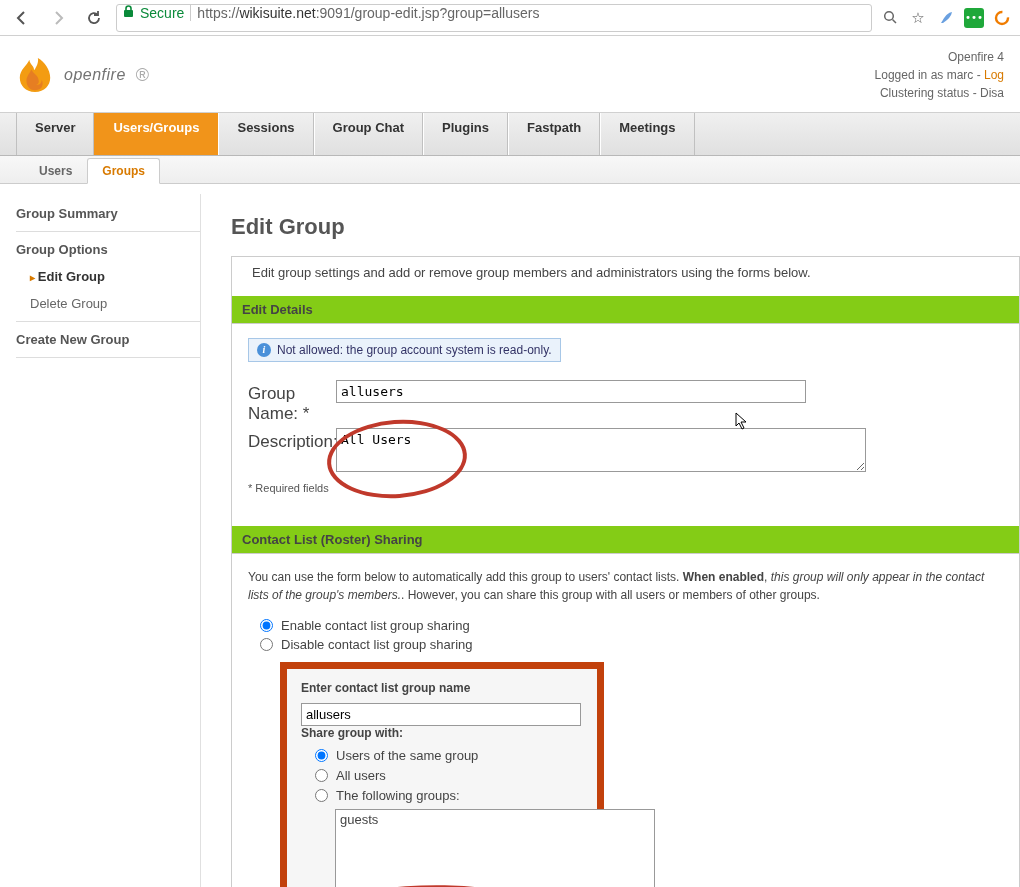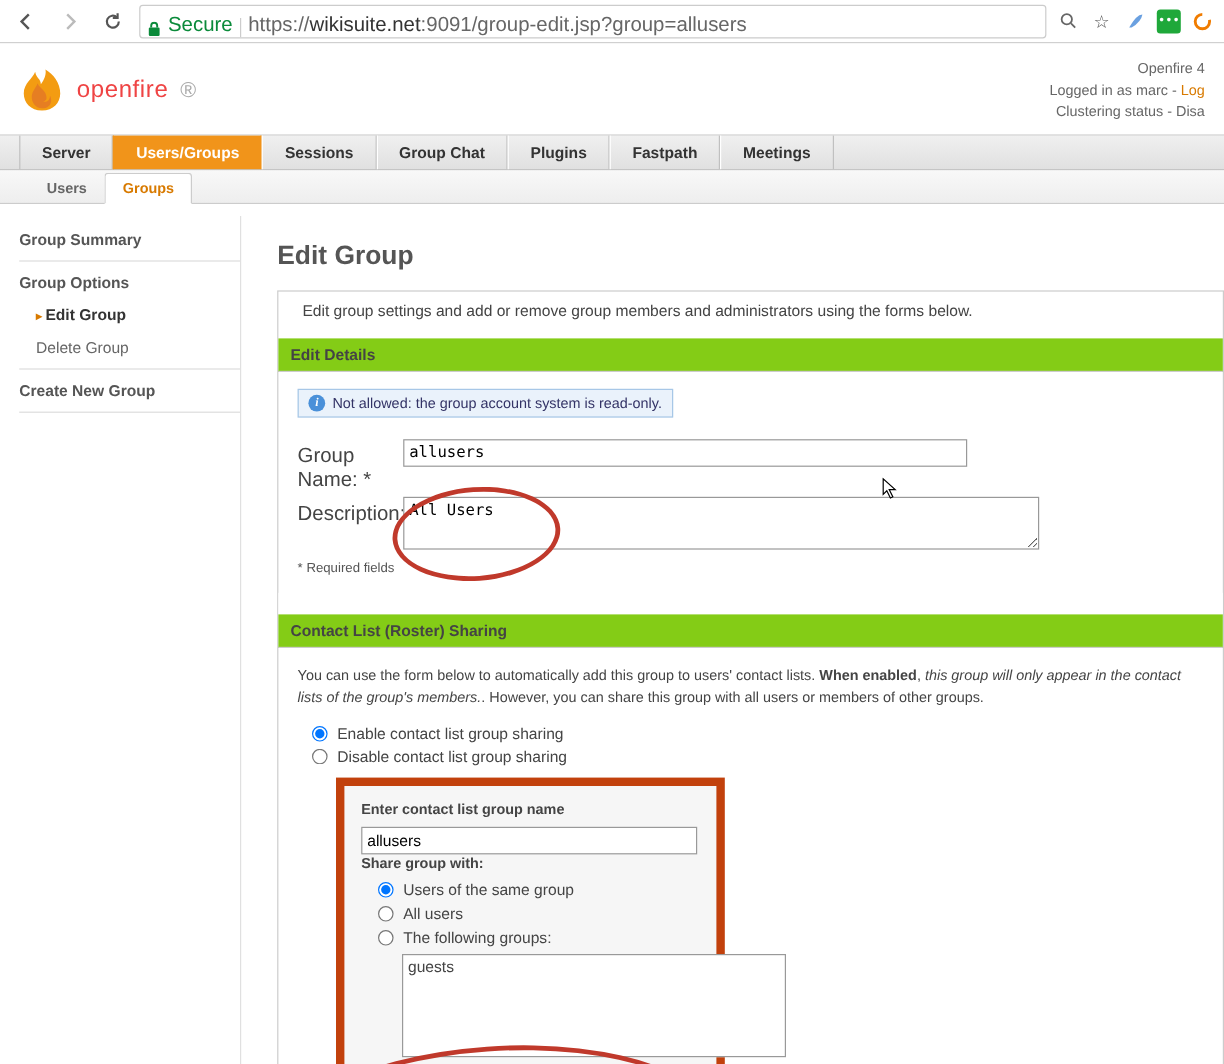--- a/index.html
+++ b/index.html
@@ -2,42 +2,42 @@
 <html><head>
 <meta charset="utf-8">
 <style>
 * { box-sizing: border-box; margin: 0; padding: 0; }
 body { font-family: Arial, Helvetica, sans-serif; font-size: 13px; color: #333; background: #fff; width: 1020px; }
 
 
 .browser-bar { height: 36px; display: flex; align-items: center; padding: 0 8px; gap: 8px; border-bottom: 1px solid #d0d0d0; }
 .bb-btn { width: 28px; height: 28px; display: flex; align-items: center; justify-content: center; color: #555; border-radius: 14px; }
 .bb-btn.disabled { color: #bbb; }
-.url-bar { flex: 1; height: 28px; border: 1px solid #ccc; border-radius: 3px; display: flex; align-items: flex-end; padding: 0 6px; gap: 6px; font-size: 17px; color: #333; background: #fff; }
+.url-bar { flex: 1; height: 28px; border: 1px solid #ccc; border-radius: 3px; display: flex; align-items: flex-start; padding: 0 6px; gap: 6px; font-size: 14px; color: #333; background: #fff; }
 .lock { color: #0a8a3a; font-size: 13px; }
 .secure { color: #0a8a3a; }
 .url-divider { width: 1px; height: 16px; background: #ccc; }
 .url-host { color: #333; }
 .url-path { color: #666; }
 .bb-icon { width: 20px; height: 20px; display: flex; align-items: center; justify-content: center; font-size: 15px; color: #555; }
 .ext-icon { width: 20px; height: 20px; border-radius: 3px; display: flex; align-items: center; justify-content: center; font-size: 13px; }
 .ext-blue { color: #6aa0e0; }
 .ext-green { background: #1fa83a; color: #fff; font-family: monospace; font-size: 10px; }
 .ext-orange { color: #f07c00; }
 
 
 .app-header { display: flex; padding: 12px 16px 10px 16px; align-items: center; }
 .logo-wrap { display: flex; align-items: center; gap: 10px; }
 .logo-flame { width: 38px; height: 38px; }
-.logo-text { font-size: 20px; color: #ef4444; font-weight: normal; letter-spacing: 0.5px; }
+.logo-text { font-size: 16px; color: #737373; font-weight: normal; letter-spacing: 0.5px; font-style: italic; }
 .header-status { margin-left: auto; text-align: right; font-size: 12px; color: #666; line-height: 1.5; }
 .header-status a { color: #d87a00; text-decoration: none; }
 
 
-.main-nav { background: linear-gradient(#f0f0f0, #e0e0e0); border-top: 1px solid #d0d0d0; border-bottom: 1px solid #b8b8b8; padding-left: 16px; display: flex; height: 30px; }
+.main-nav { background: linear-gradient(#f0f0f0, #e0e0e0); border-top: 1px solid #d0d0d0; border-bottom: 1px solid #b8b8b8; padding-left: 16px; display: flex; height: 44px; }
 .main-nav-item { padding: 0 18px; line-height: 30px; font-weight: bold; font-size: 13px; color: #333; border-right: 1px solid #c0c0c0; border-left: 1px solid #fff; cursor: pointer; }
 .main-nav-item.first { border-left: 1px solid #c0c0c0; }
 .main-nav-item.active { background: #f1941a; color: #fff; border-color: #f1941a; }
 
 
 .sub-nav { background: linear-gradient(#f8f8f8, #eeeeee); border-bottom: 1px solid #ccc; padding-left: 24px; display: flex; height: 28px; align-items: flex-end; }
 .sub-nav-item { padding: 5px 14px 5px 14px; font-size: 12px; font-weight: bold; color: #666; cursor: pointer; border: 1px solid transparent; border-bottom: none; }
 .sub-nav-item.active { background: #fff; color: #d87a00; border: 1px solid #ccc; border-bottom: 1px solid #fff; border-radius: 3px 3px 0 0; margin-bottom: -1px; }
 
 

